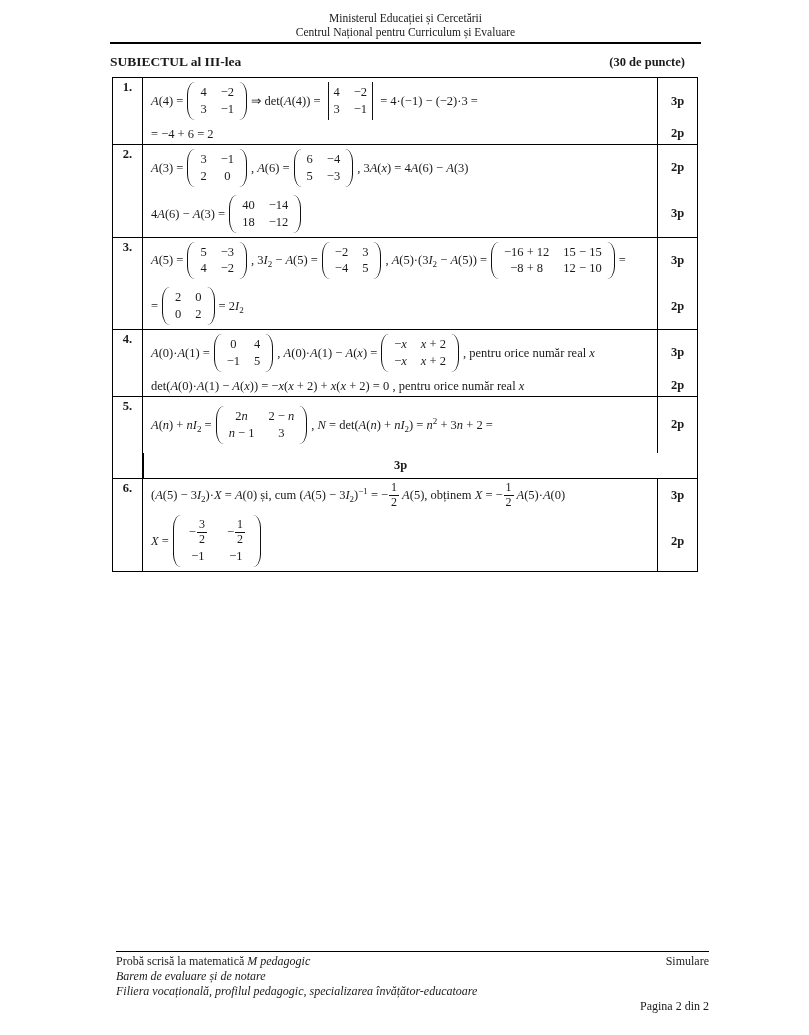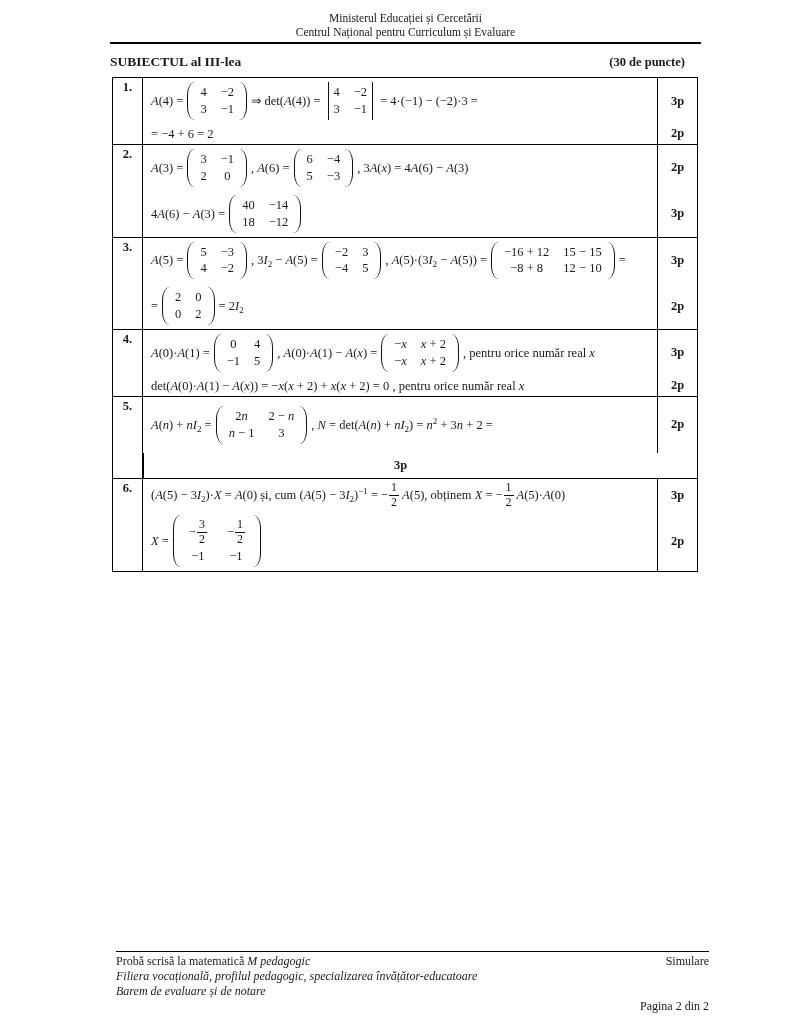--- a/index.html
+++ b/index.html
@@ -309,16 +309,16 @@
       </div>
     </div>
 </div>
 
 <div class="footer">
   <div class="frule"></div>
   <div class="fline1">
     <span><span>Probă scrisă la matematică </span><i>M pedagogic</i></span>
     <span>Simulare</span>
   </div>
+  <div><i>Barem de evaluare și de notare</i></div>
   <div><i>Filiera vocațională, profilul pedagogic, specializarea învățător-educatoare</i></div>
-  <div><i>Barem de evaluare și de notare</i></div>
   <div class="fcenter">Pagina 2 din 2</div>
 </div>
 
 </body></html>

